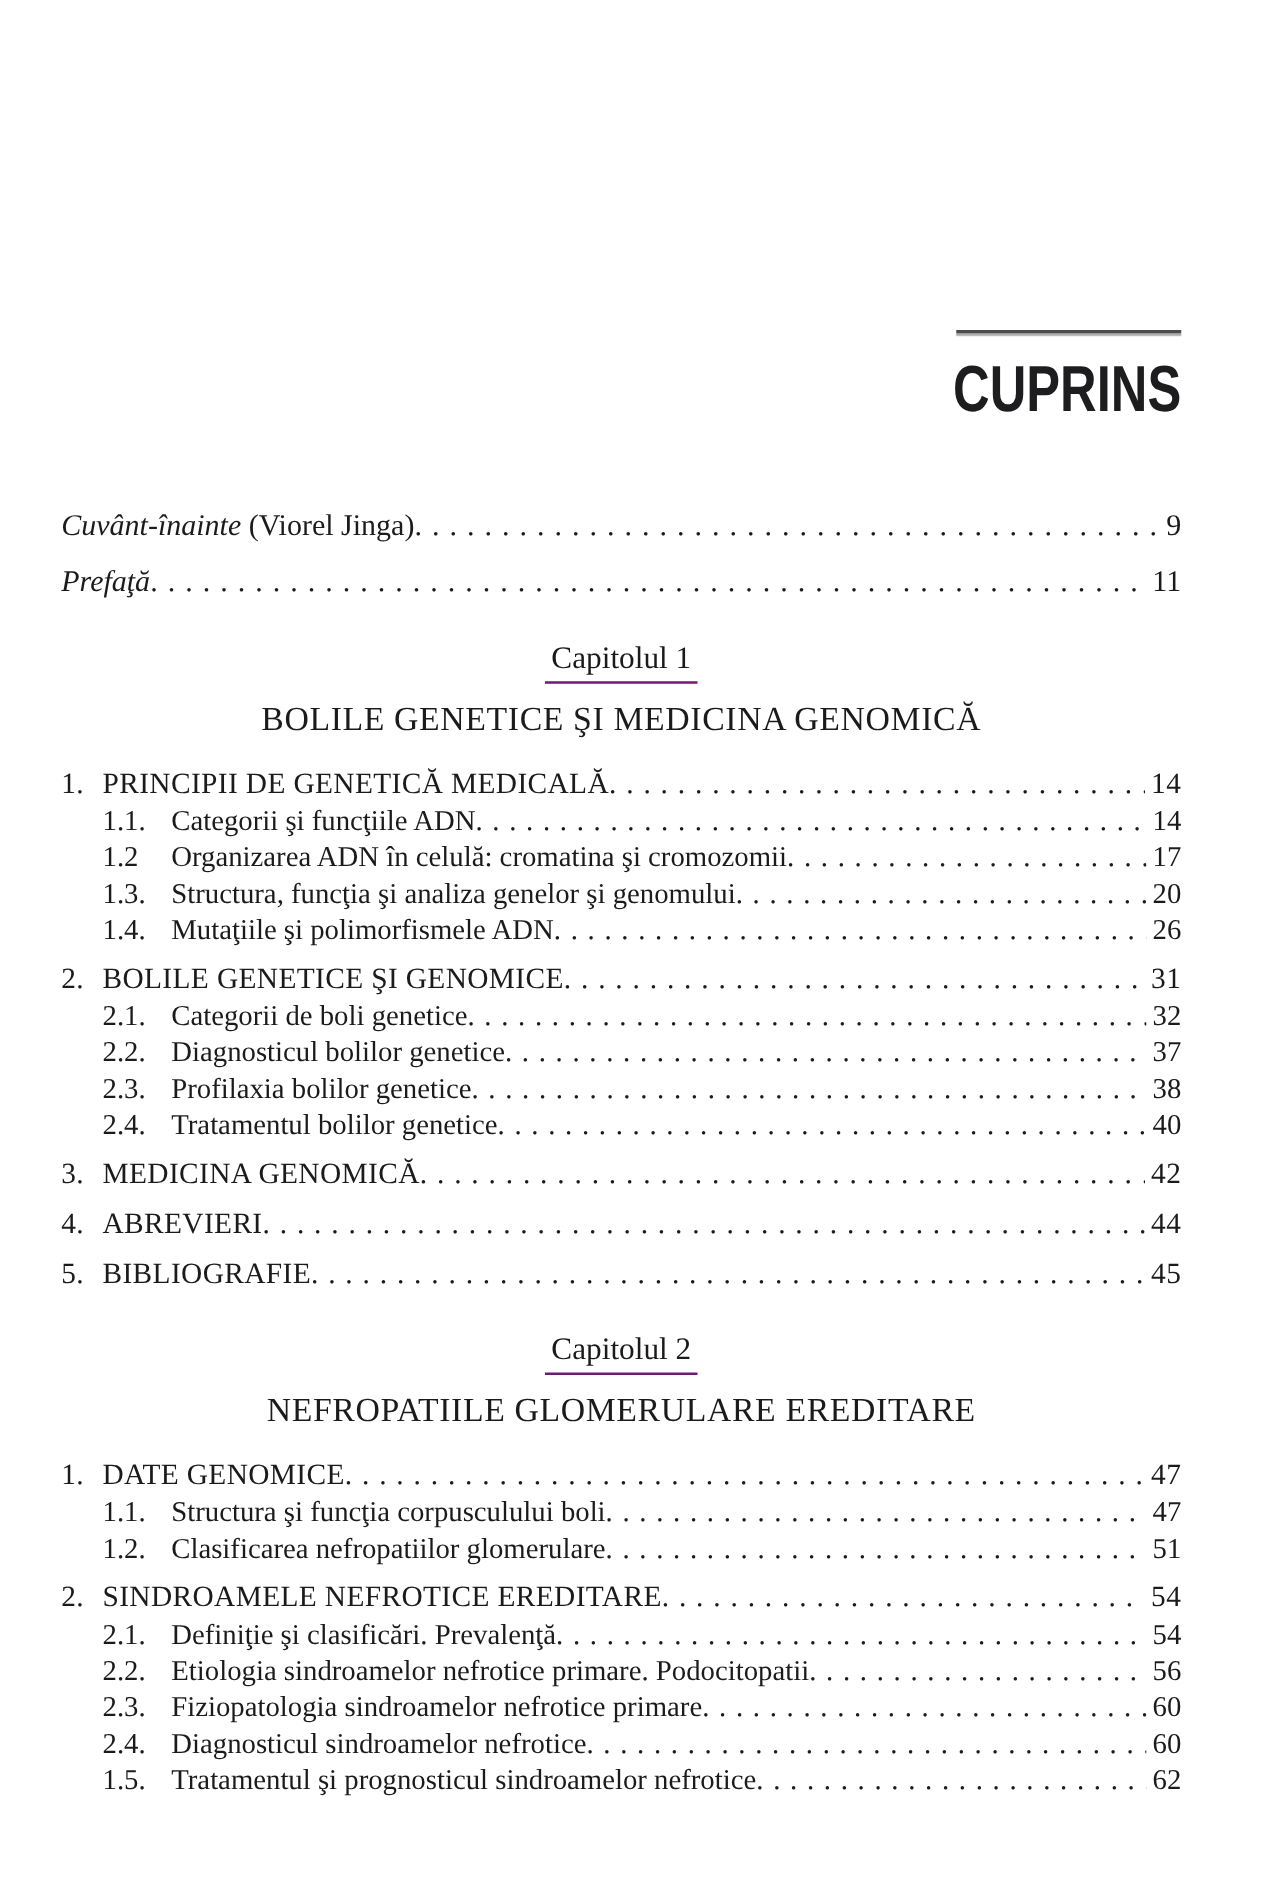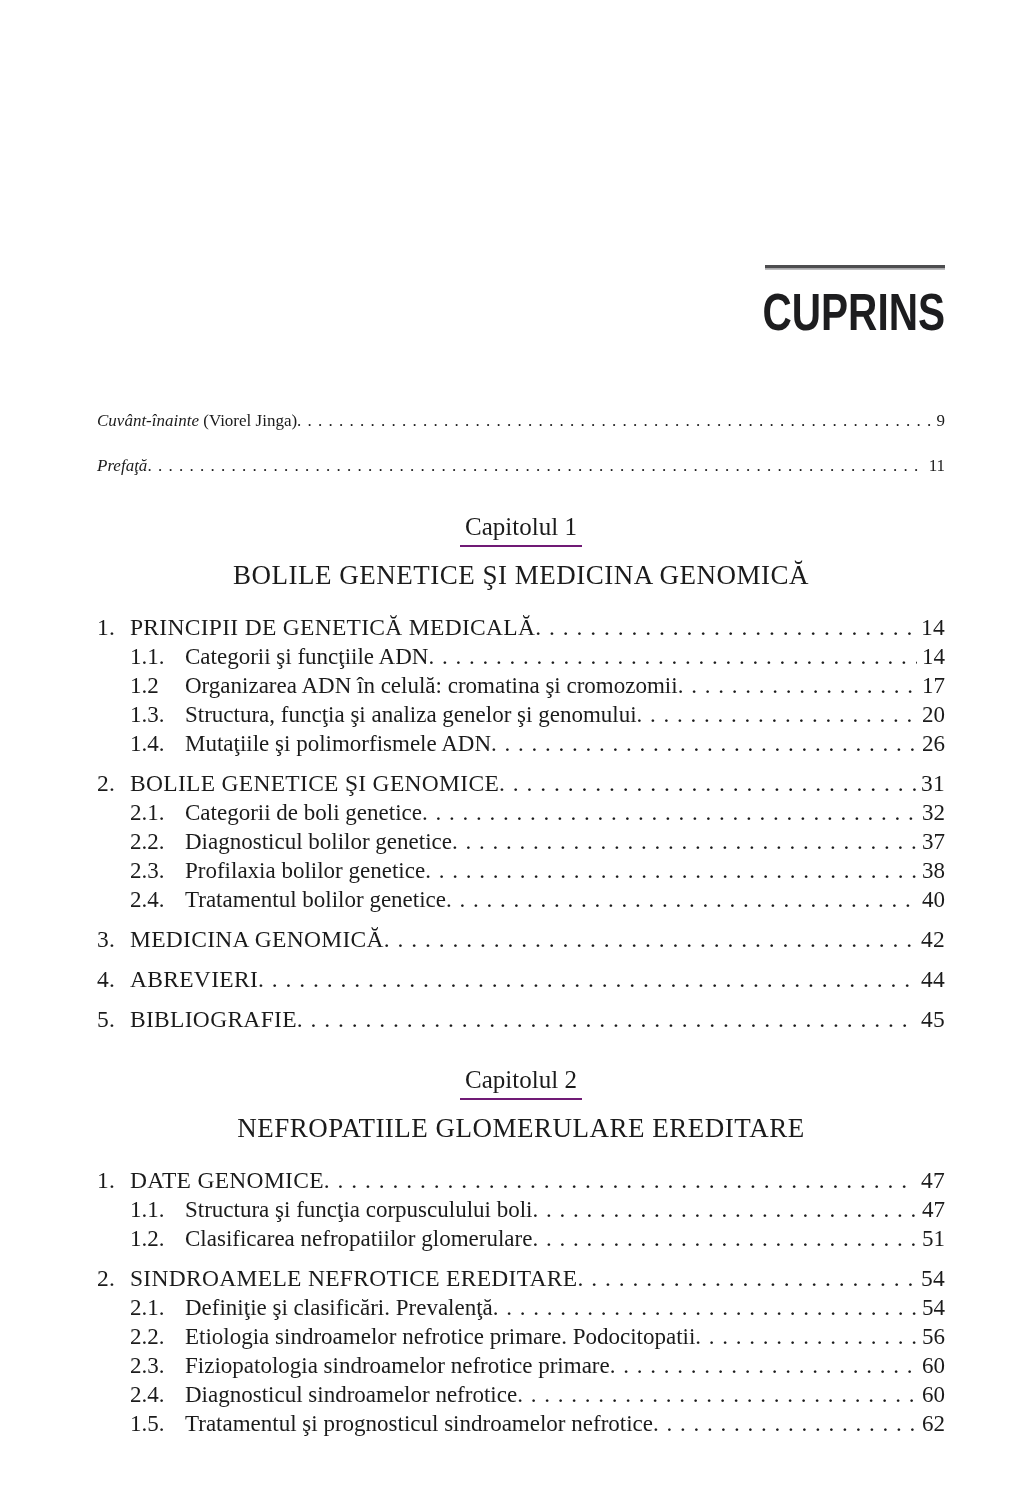--- a/index.html
+++ b/index.html
@@ -5,21 +5,21 @@
   html, body { margin: 0; padding: 0; background: #ffffff; }
   .sheet {
     position: relative;
     width: 1024px;
     height: 1504px;
     background: #ffffff;
     color: #1b1b1b;
     font-family: "Liberation Serif", serif;
     overflow: hidden;
     box-sizing: border-box;
-    padding: 0 79px 0 97px; 
+    padding: 0 79px 0 49px; 
   }
   
   .title-block { text-align: right; padding-top: 256px; }
   .title-rule {
     display: inline-block;
     width: 180px;
     height: 5px;
     background: linear-gradient(#4d4d4f 0%, #4d4d4f 55%, #9a9a9c 56%, #c9c9cb 100%);
   }
   .page-title {
@@ -47,21 +47,21 @@
     white-space: nowrap;
     min-width: 12px;
   }
   .dots::after {
     letter-spacing: 1px;
     content: ". . . . . . . . . . . . . . . . . . . . . . . . . . . . . . . . . . . . . . . . . . . . . . . . . . . . . . . . . . . . . . . . . . . . . . . . . . . . . . . . . . . . . . . . . . . . . . . . . . . . . . . . . . . . . . . . . . . .";
   }
   .page-num { margin-left: 5px; text-align: right; }
   
   .front-matter { margin-top: 68px; }
-  .front-matter .toc-row { font-size: 17px; line-height: 30px; margin-bottom: 15px; }
+  .front-matter .toc-row { font-size: 24px; line-height: 30px; margin-bottom: 15px; }
   .fm-label { font-style: italic; }
   .fm-suffix { font-style: normal; }
   
   .chapter-head { text-align: center; margin-top: 31px; }
   .capitolul {
     display: inline-block;
     font-size: 25px;
     line-height: 30px;
     padding: 0 5px 3px 5px;
     border-bottom: 2px solid #701a75;

